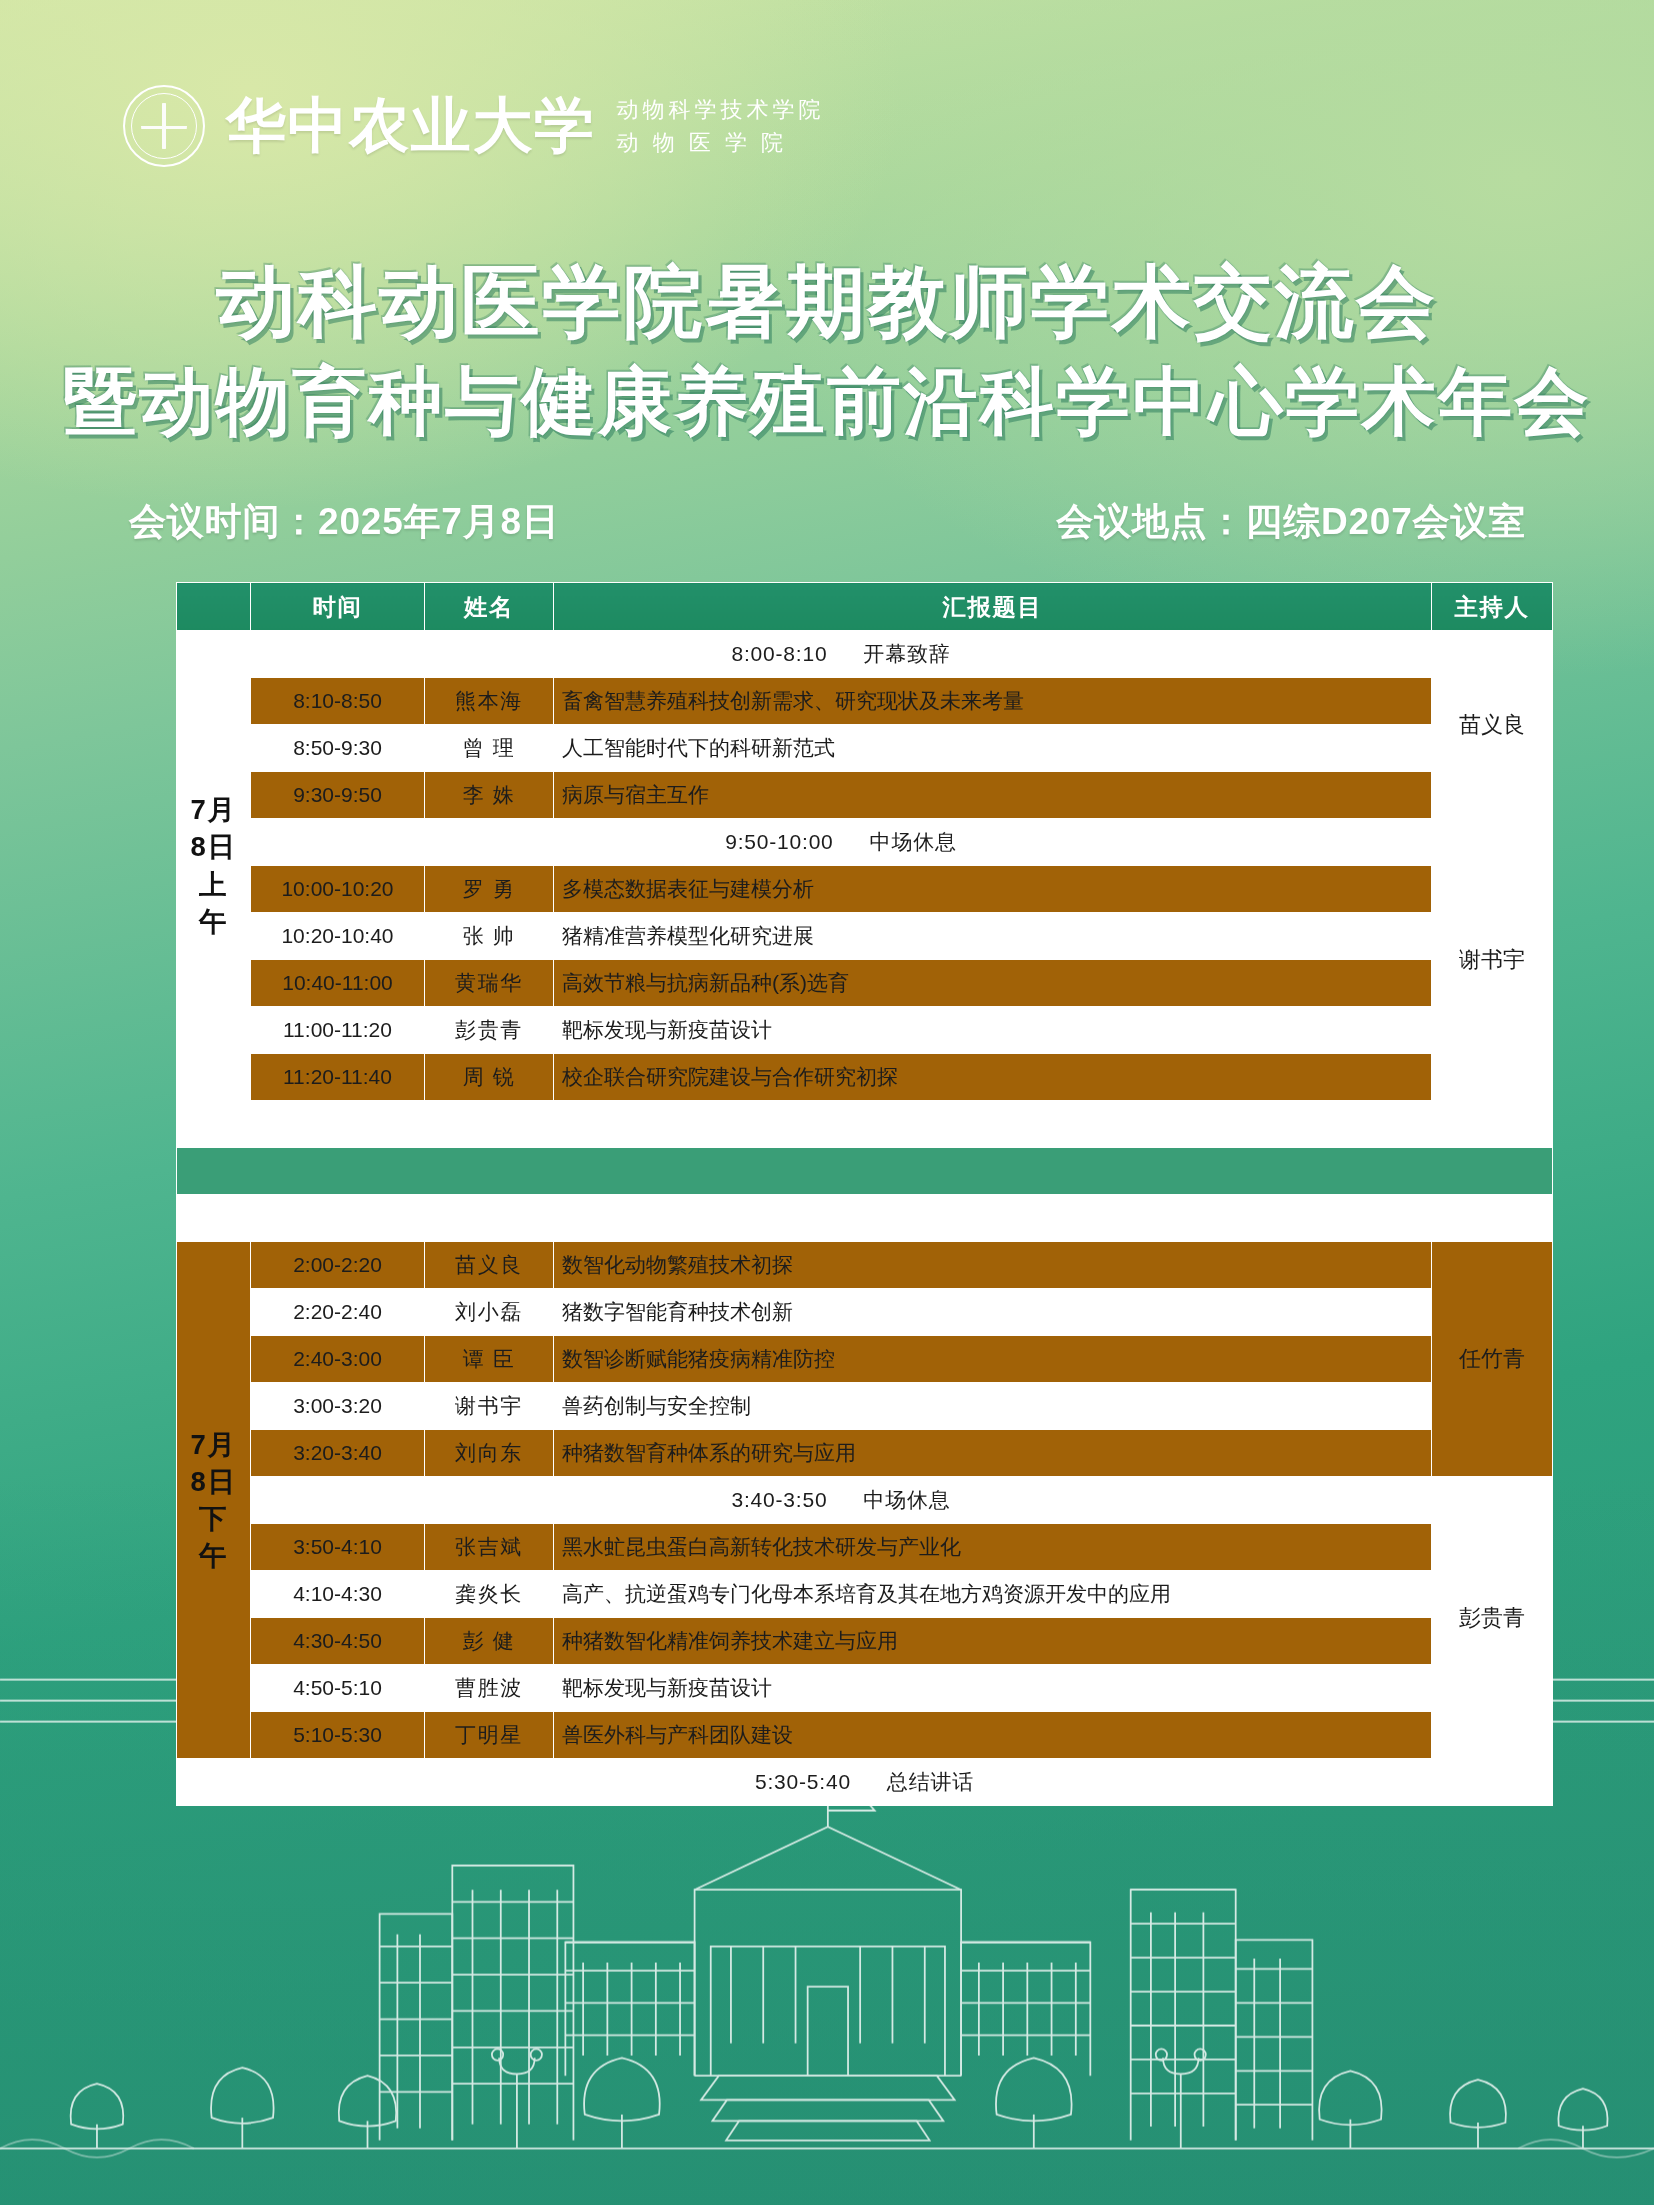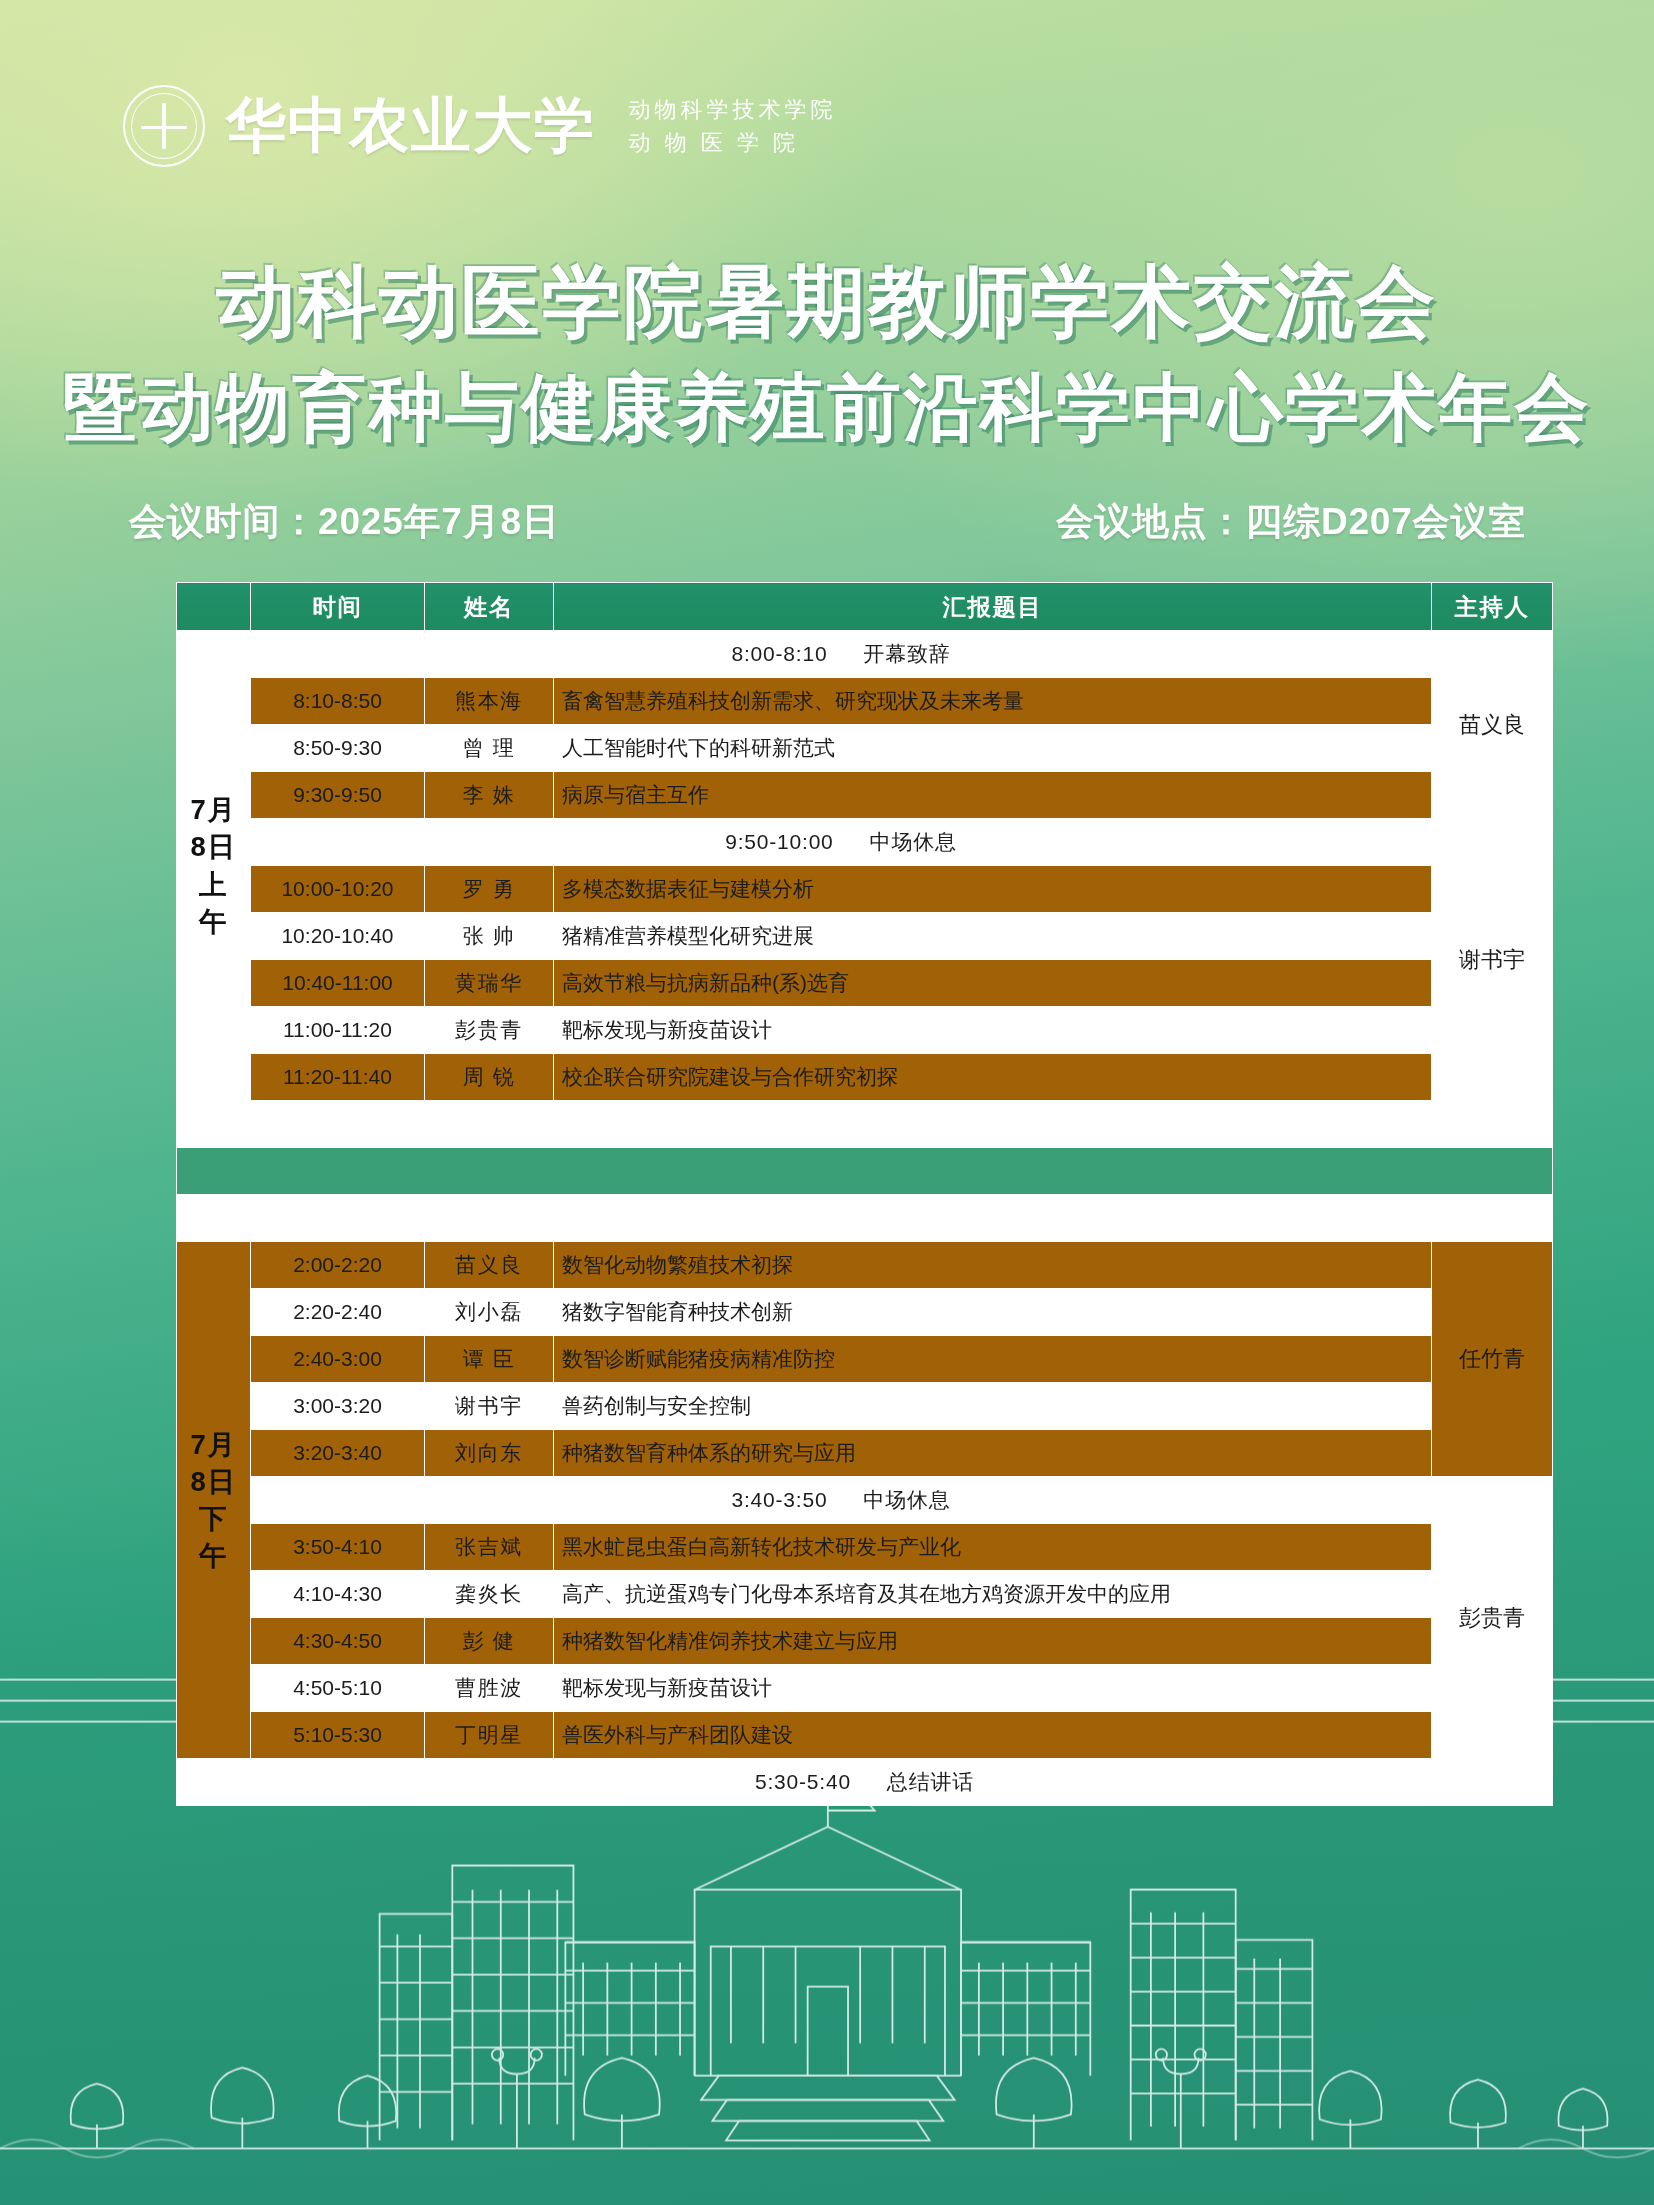--- a/index.html
+++ b/index.html
@@ -69,21 +69,21 @@
     font-size: 60px;
     font-weight: 700;
     color: #ffffff;
     letter-spacing: 1.6px;
     line-height: 1;
     text-shadow: 0 1.6px 2.4px rgba(0,0,0,.10);
     white-space: nowrap;
     margin-left: 8px;
   }
   .college-lines {
-    margin-left: 20px;
+    margin-left: 8px;
     color: #ffffff;
     font-size: 22px;
     line-height: 1.5;
     letter-spacing: 4px;
     white-space: nowrap;
   }
 
   
   .title-block {
     position: absolute;
@@ -99,21 +99,21 @@
     color: #ffffff;
     letter-spacing: 2.4px;
     line-height: 1.18;
     text-shadow:
       0 0 1.6px rgba(26,110,84,.65),
       3.2px 4px 0 rgba(26,110,84,.45),
       -1.6px -1.6px 0 rgba(26,110,84,.25);
     margin-top: 14px;
   }
   .title-main { font-size: 79px; }
-  .title-sub  { font-size: 74px; margin-top: 16px; }
+  .title-sub  { font-size: 74px; margin-top: 10px; }
 
   
   .meta-row {
     position: absolute;
     top: 497px;
     left: 129px;
     width: 1397px;
     display: flex;
     justify-content: space-between;
     align-items: baseline;

